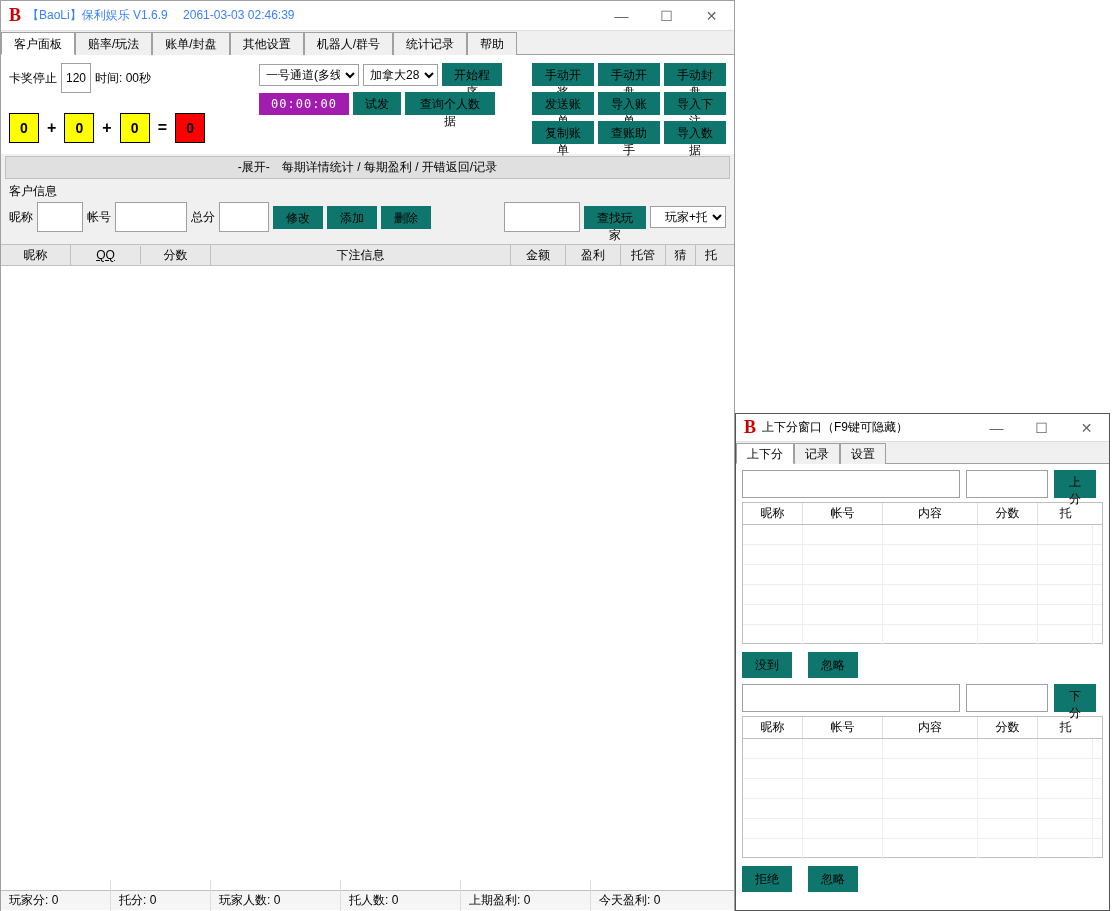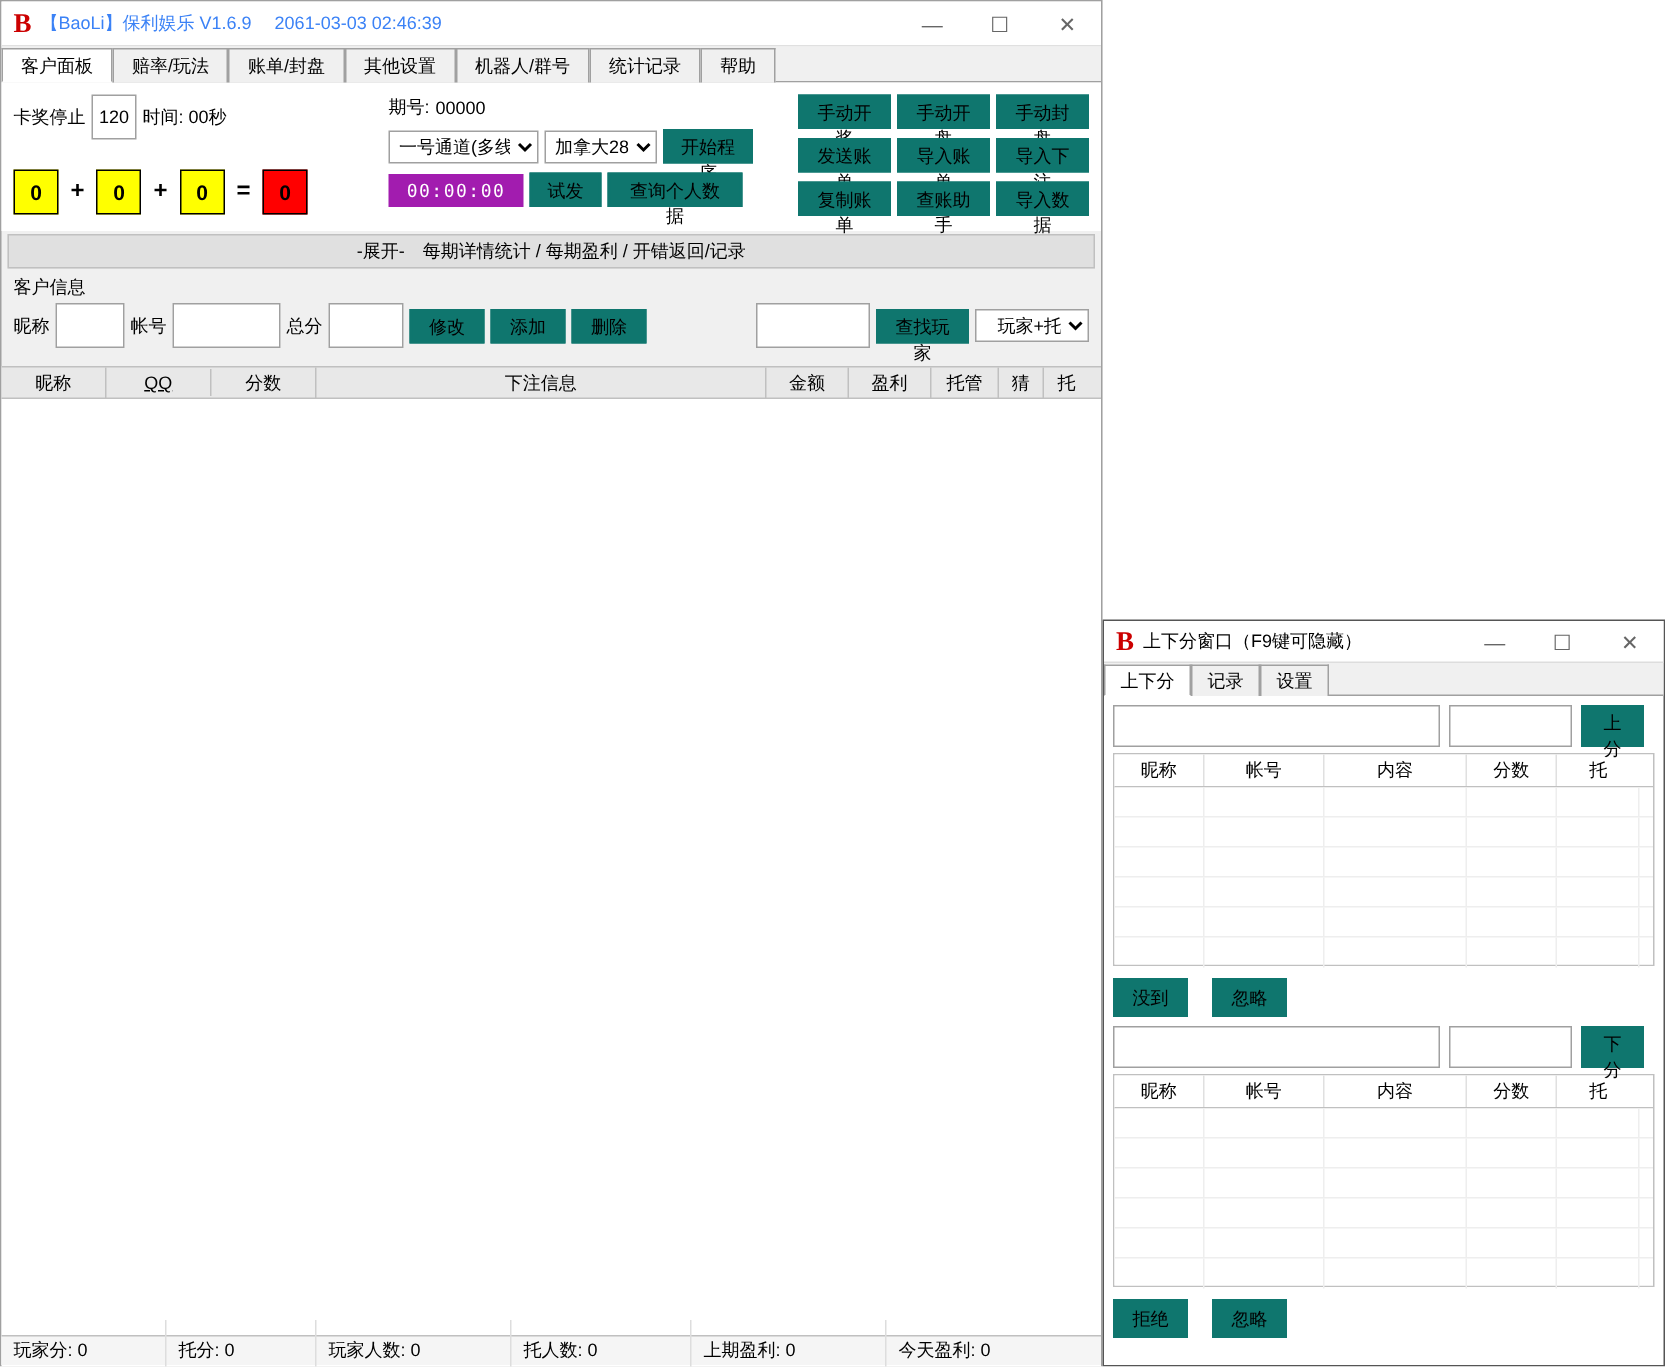--- a/index.html
+++ b/index.html
@@ -85,24 +85,20 @@
           <span class="numbox yellow">0</span>
           <span class="op">+</span>
           <span class="numbox yellow">0</span>
           <span class="op">=</span>
           <span class="numbox red">0</span>
         </div>
       </div>
 
       <div style="flex:0 0 250px;">
         <div class="row">
-          <span>期号:</span>
-          <span>00000</span>
-        </div>
-        <div class="row">
           <select style="width:100px;">
             <option>一号通道(多线</option>
           </select>
           <select style="width:75px;">
             <option>加拿大28</option>
           </select>
           <button style="width:60px;">开始程序</button>
         </div>
         <div class="row">
           <span class="timer-box">00:00:00</span>

